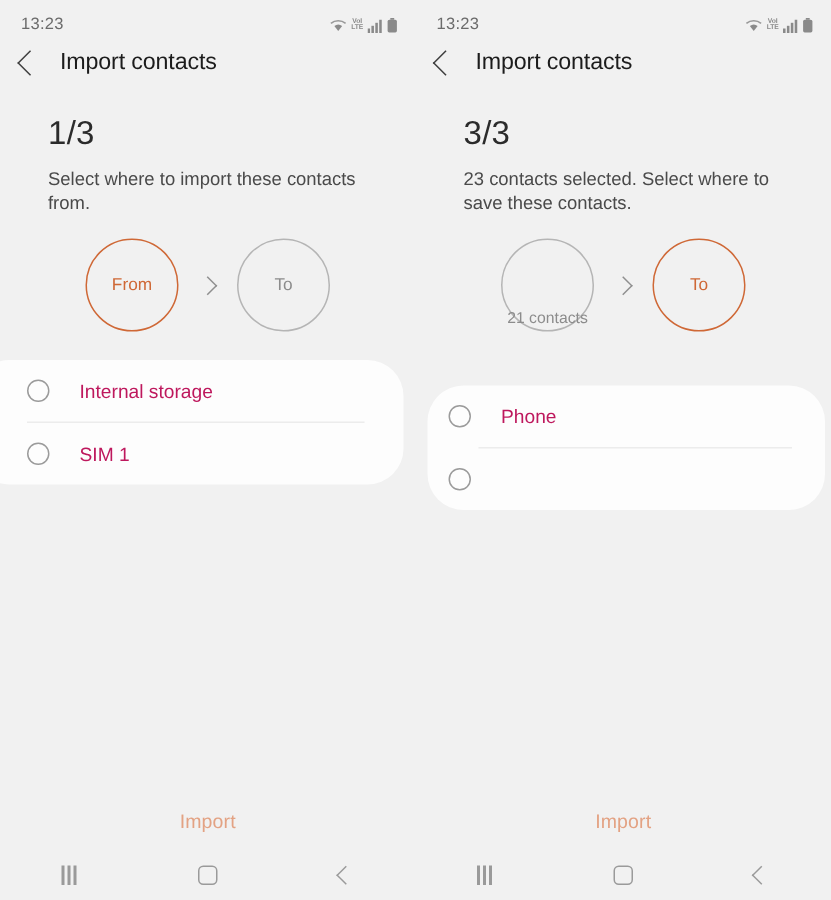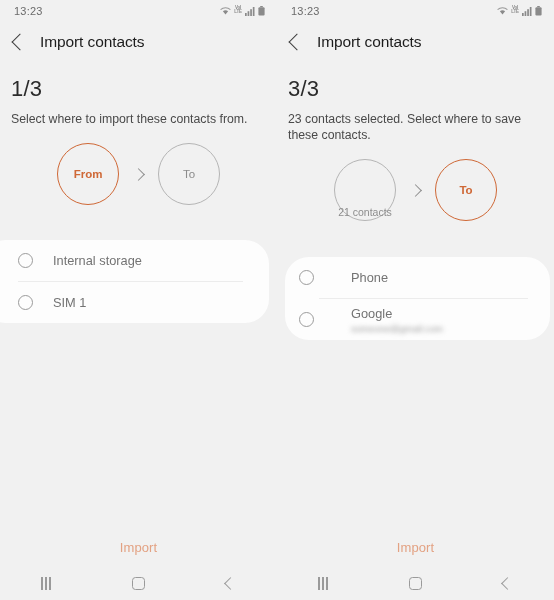--- a/index.html
+++ b/index.html
@@ -24,21 +24,21 @@
     width: 277px;
     height: 600px;
     background: #f1f1f1;
     overflow: hidden;
   }
 
   
   .statusbar {
     height: 22px;
     display: flex;
-    align-items: center;
+    align-items: flex-end;
     justify-content: space-between;
     padding: 0 12px 0 14px;
   }
   .status-time {
     font-size: 11px;
     color: #6b6b6b;
     letter-spacing: .2px;
   }
   .status-icons {
     display: flex;
@@ -79,21 +79,21 @@
     flex: none;
   }
   .appbar-title {
     font-size: 15.5px;
     color: #1c1c1c;
     letter-spacing: -.1px;
     text-align: center;
   }
 
   
-  .step-block { padding: 14px 16px 0 11px; }
+  .step-block { padding: 14px 16px 0 32px; }
   .step-count {
     font-size: 22px;
     color: #2b2b2b;
     font-weight: 400;
     letter-spacing: .2px;
   }
   .step-desc {
     margin-top: 9px;
     font-size: 12.3px;
     line-height: 16px;
@@ -120,21 +120,21 @@
   }
   .circle.inactive {
     border: 1.3px solid #b5b5b5;
     color: #8c8c8c;
     font-size: 11.5px;
   }
   .circle.active {
     border: 1.6px solid #cf6836;
     color: #cf6836;
     font-size: 11.5px;
-    font-weight: 700;
+    font-weight: 400;
   }
   .circle .multi {
     font-size: 10.5px;
     line-height: 12.5px;
     margin-top: 44px;
   }
   .arrow-chevron {
     width: 9px;
     height: 9px;
     border-right: 1.5px solid #8f8f8f;
@@ -154,34 +154,34 @@
   .card.right-card { left: 8px;  right: 4px;  top: 257px; }
 
   .option-row {
     display: flex;
     align-items: center;
     min-height: 41px;
     padding: 0 18px 0 0;
     position: relative;
   }
   .left-card .option-row  { padding-left: 36px; }
-  .right-card .option-row { padding-left: 14px; gap: 17px; }
+  .right-card .option-row { padding-left: 14px; }
 
   .radio {
     width: 15px;
     height: 15px;
     border-radius: 50%;
     border: 1.4px solid #9b9b9b;
     flex: none;
     margin-right: 20px;
   }
   .option-texts { display: flex; flex-direction: column; justify-content: center; }
   .option-label {
     font-size: 12.8px;
-    color: #737373;
+    color: #be185d;
     line-height: 17px;
   }
   .option-sub {
     font-size: 9.5px;
     line-height: 12px;
     color: #9a9a9a;
     margin-top: 1px;
     filter: blur(2.6px);
     user-select: none;
   }
@@ -402,24 +402,20 @@
     <div class="card right-card">
       <div class="option-row">
         <span class="radio"></span>
         <span class="option-texts">
           <span class="option-label">Phone</span>
         </span>
       </div>
       <div class="divider"></div>
       <div class="option-row">
         <span class="radio"></span>
-        <span class="option-texts">
-          <span class="option-label">Google</span>
-          <span class="option-sub">someone@gmail.com</span>
-        </span>
       </div>
     </div>
 
     <div class="bottom-action">
       <button class="import-btn">Import</button>
     </div>
 
     <div class="navbar">
       <div class="nav-item">
         <span class="recents-icon">

